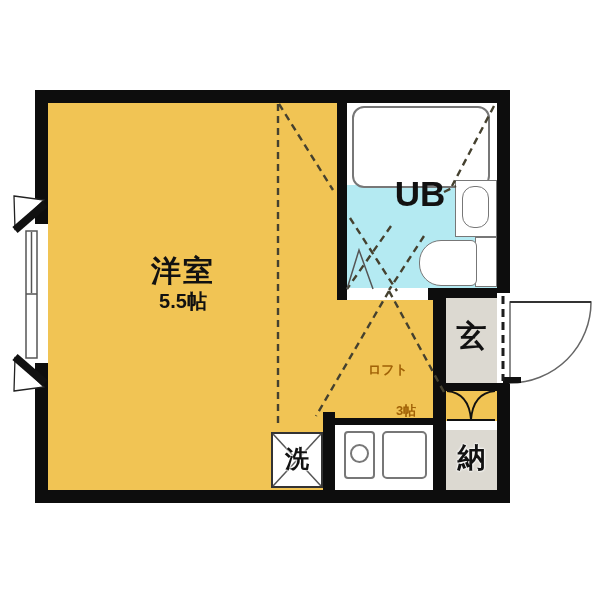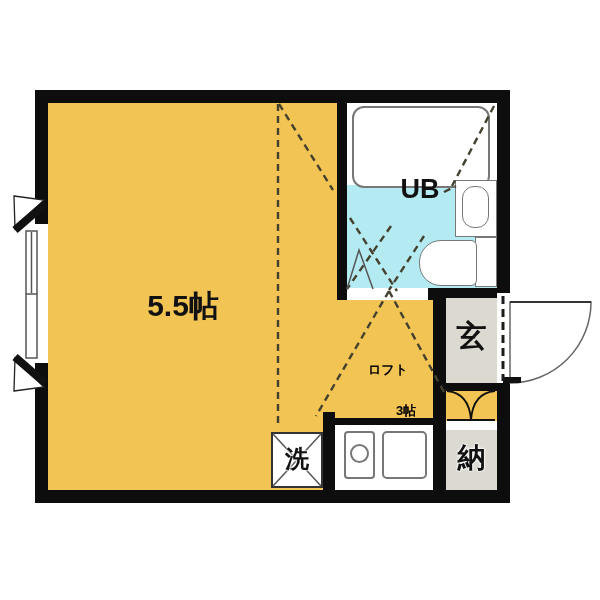--- a/index.html
+++ b/index.html
@@ -17,21 +17,21 @@
   .floor-entry{background:var(--entry-fill,#dcd9d1);}
   .floor-white{background:#ffffff;}
   .fixture{
     background:#ffffff;border:2px solid var(--fixture-stroke,#777);
     box-sizing:border-box;
   }
   .label{
     position:absolute;text-align:center;color:var(--text,#111);
     font-weight:bold;line-height:1;white-space:nowrap;z-index:6;
   }
-  .label-small{color:#000000;}
+  .label-small{color:#a16207;}
   .halo{text-shadow:0 0 2px #fff,0 0 2px #fff,0 0 3px #fff;}
   svg.overlay{position:absolute;left:0;top:0;z-index:5;pointer-events:none;}
   .dash{stroke:var(--dash,#45412f);stroke-width:2.4;fill:none;stroke-dasharray:7 5;}
   .door-dash{stroke:#1c1c1c;stroke-width:3;fill:none;stroke-dasharray:8 5;}
   .thin{stroke:#555;stroke-width:1.5;fill:none;}
   .door-disc{fill:#ffffff;stroke:#666;stroke-width:1.5;}
   .leaf{stroke:#333;stroke-width:2;}
   .petal{fill:none;stroke:#111;stroke-width:1.8;}
   .win-tri{fill:#ffffff;stroke:#222;stroke-width:1.3;}
   .win-band{stroke:#111;stroke-width:8;}
@@ -110,21 +110,22 @@
 
     <polygon class="win-tri" points="14,196 44,200 15,229"></polygon>
     <line class="win-band" x1="15" y1="230" x2="45" y2="204"></line>
     <polygon class="win-tri" points="14,391 44,387 15,358"></polygon>
     <line class="win-band" x1="15" y1="357" x2="45" y2="383"></line>
     <rect class="win-frame" x="26" y="231" width="11" height="127"></rect>
     <line class="thin" x1="26" y1="294" x2="37" y2="294"></line>
     <line class="thin" x1="31.5" y1="232" x2="31.5" y2="293"></line>
   </svg>
 
-  <div class="label" style="left:128px;top:291px;width:110px;font-size:30px;">5.5帖</div>
-  <div class="label" style="left:388px;top:176px;width:64px;font-size:27px;">UB</div>
+  <div class="label" style="left:128px;top:256px;width:110px;font-size:30px;letter-spacing:2px;">洋室</div>
+  <div class="label" style="left:128px;top:291px;width:110px;font-size:20px;">5.5帖</div>
+  <div class="label" style="left:388px;top:176px;width:64px;font-size:35px;">UB</div>
   <div class="label" style="left:446px;top:321px;width:51px;font-size:30px;">玄</div>
   <div class="label halo" style="left:446px;top:444px;width:51px;font-size:28px;">納</div>
   <div class="label halo" style="left:271px;top:447px;width:52px;font-size:24px;">洗</div>
   <div class="label label-small" style="left:348px;top:363px;width:80px;font-size:13px;">ロフト</div>
   <div class="label label-small" style="left:366px;top:384px;width:80px;font-size:13px;margin-top:20px;">3帖</div>
 
 </div>
 
 </body></html>

